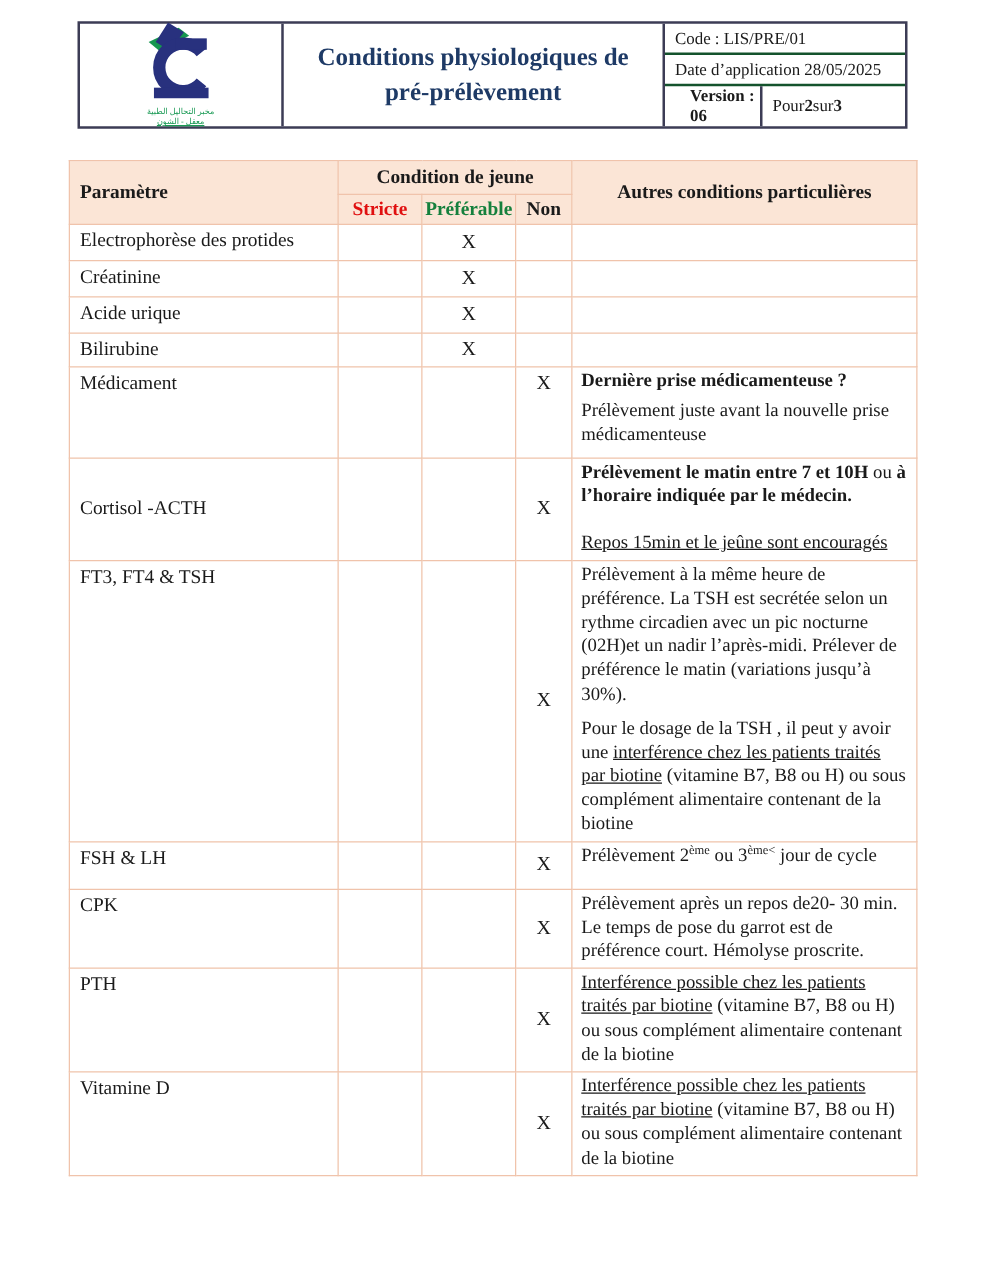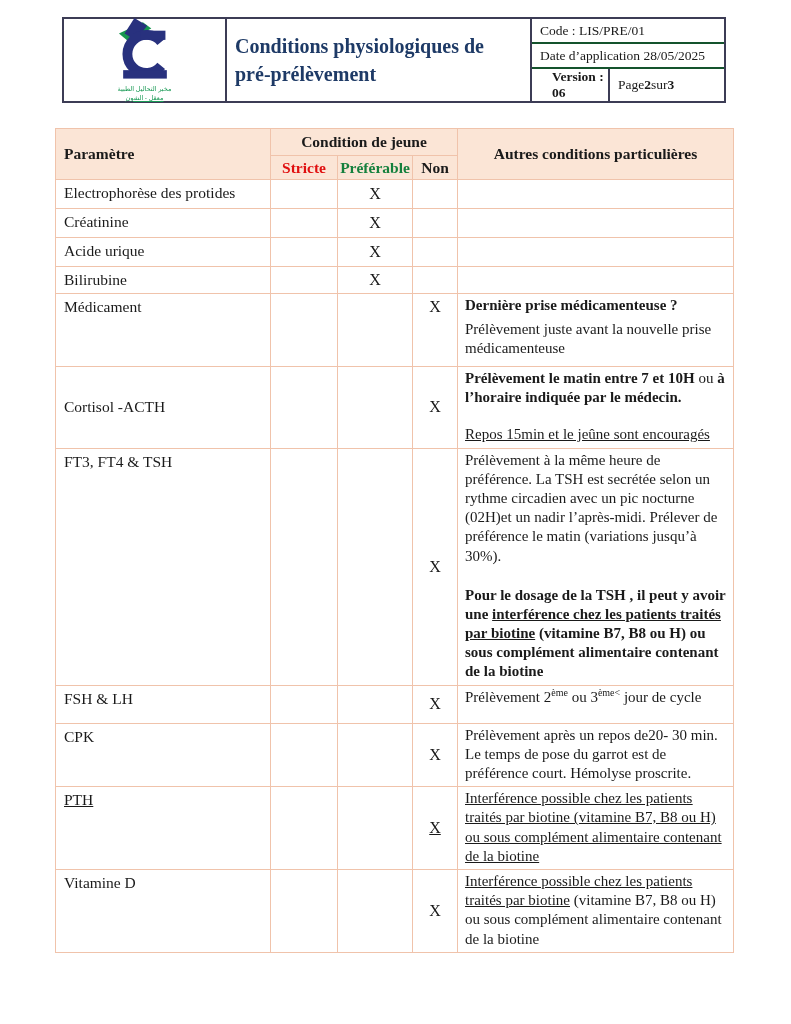--- a/index.html
+++ b/index.html
@@ -6,21 +6,21 @@
   body{
     width:791px;height:1024px;position:relative;background:#ffffff;
     font-family:"Liberation Serif", serif;color:#1a1a1a;overflow:hidden;
   }
   
   .doc-header{
     position:absolute;left:62px;top:17px;width:664px;height:86px;
     border:2px solid #3c3c55;display:flex;background:#fff;box-sizing:border-box;
   }
   .logo-cell{width:163px;border-right:2px solid #3c3c55;display:flex;align-items:center;justify-content:center;box-sizing:border-box;}
-  .title-cell{flex:1;border-right:2px solid #3c3c55;display:flex;align-items:center;justify-content:center;padding:0 8px;box-sizing:border-box;}
+  .title-cell{flex:1;border-right:2px solid #3c3c55;display:flex;align-items:center;justify-content:center;text-align:center;padding:0 8px;box-sizing:border-box;}
   .doc-title{font-size:20px;font-weight:bold;color:#1e3a66;line-height:1.4;margin:0;}
   .meta-cell{width:192px;display:flex;flex-direction:column;font-size:13.5px;box-sizing:border-box;}
   .meta-row{border-bottom:2px solid #14532d;flex:1;display:flex;align-items:center;padding-left:8px;box-sizing:border-box;}
   .meta-split{flex:1.15;display:flex;box-sizing:border-box;}
   .version-cell{width:78px;border-right:2px solid #3c3c55;display:flex;align-items:center;padding-left:20px;font-weight:bold;box-sizing:border-box;}
   .page-cell{flex:1;display:flex;align-items:center;padding-left:8px;box-sizing:border-box;}
   .page-cell b{font-weight:bold;}
   .logo-text{font-size:6.5px;color:#1a9a55;text-align:center;line-height:1.3;margin-top:1px;}
   .logo-text .l2{text-decoration:underline;}
   
@@ -63,21 +63,21 @@
   </div>
   <div class="title-cell">
     <h1 class="doc-title">Conditions physiologiques de pré-prélèvement</h1>
   </div>
   <div class="meta-cell">
     <div class="meta-row">Code : LIS/PRE/01</div>
     <div class="meta-row">Date d’application 28/05/2025</div>
     <div class="meta-split">
       <div class="version-cell">Version : 06</div>
       <div class="page-cell">
-          <span>Page </span>
+          <span>Pour </span>
           <b>2</b>
           <span> sur </span>
           <b>3</b>
         </div>
     </div>
   </div>
 </div>
 
 <table class="main">
   <colgroup>
@@ -148,42 +148,42 @@
           <p style="margin-top: 18px; text-decoration: underline;"><span>Repos 15min et le jeûne sont encouragés</span></p>
         </td>
       </tr>
       <tr style="height: 176px;">
         <td class="name">FT3, FT4 &amp; TSH</td>
         <td class="mark"></td>
         <td class="mark"></td>
         <td class="mark">X</td>
         <td class="cond">
           <p><span>Prélèvement  à la même heure de préférence. La TSH est secrétée selon un rythme circadien avec un pic nocturne (02H)et un nadir l’après-midi. Prélever de préférence le matin (variations jusqu’à 30%).</span></p>
-          <p style="margin-top: 20px; font-weight: bold;"><span>Pour le dosage de la TSH , il peut y avoir une </span><span style="text-decoration: underline;">interférence chez les patients traités par biotine</span><span> (vitamine B7, B8 ou H) ou sous complément alimentaire contenant de la biotine</span></p>
+          <p style="margin-top: 8px;"><span>Pour le dosage de la TSH , il peut y avoir une </span><span style="text-decoration: underline;">interférence chez les patients traités par biotine</span><span> (vitamine B7, B8 ou H) ou sous complément alimentaire contenant de la biotine</span></p>
         </td>
       </tr>
       <tr style="height: 38px;">
         <td class="name">FSH &amp; LH</td>
         <td class="mark"></td>
         <td class="mark"></td>
         <td class="mark">X</td>
         <td class="cond">
           <p><span>Prélèvement 2</span><sup>ème</sup><span> ou 3</span><sup>ème&lt;</sup><span> jour de cycle</span></p>
         </td>
       </tr>
       <tr style="height: 56px;">
         <td class="name">CPK</td>
         <td class="mark"></td>
         <td class="mark"></td>
         <td class="mark">X</td>
         <td class="cond">
           <p><span>Prélèvement après un repos de20- 30 min. Le temps de pose du garrot est de préférence court. Hémolyse proscrite.</span></p>
         </td>
       </tr>
-      <tr style="height: 68px; text-decoration: underline;">
+      <tr style="height: 68px;">
         <td class="name">PTH</td>
         <td class="mark"></td>
         <td class="mark"></td>
         <td class="mark">X</td>
         <td class="cond">
           <p><span style="text-decoration: underline;">Interférence possible chez les patients traités par biotine</span><span> (vitamine B7, B8 ou H) ou sous complément alimentaire contenant de la biotine</span></p>
         </td>
       </tr>
       <tr style="height: 67px;">
         <td class="name">Vitamine D</td>

